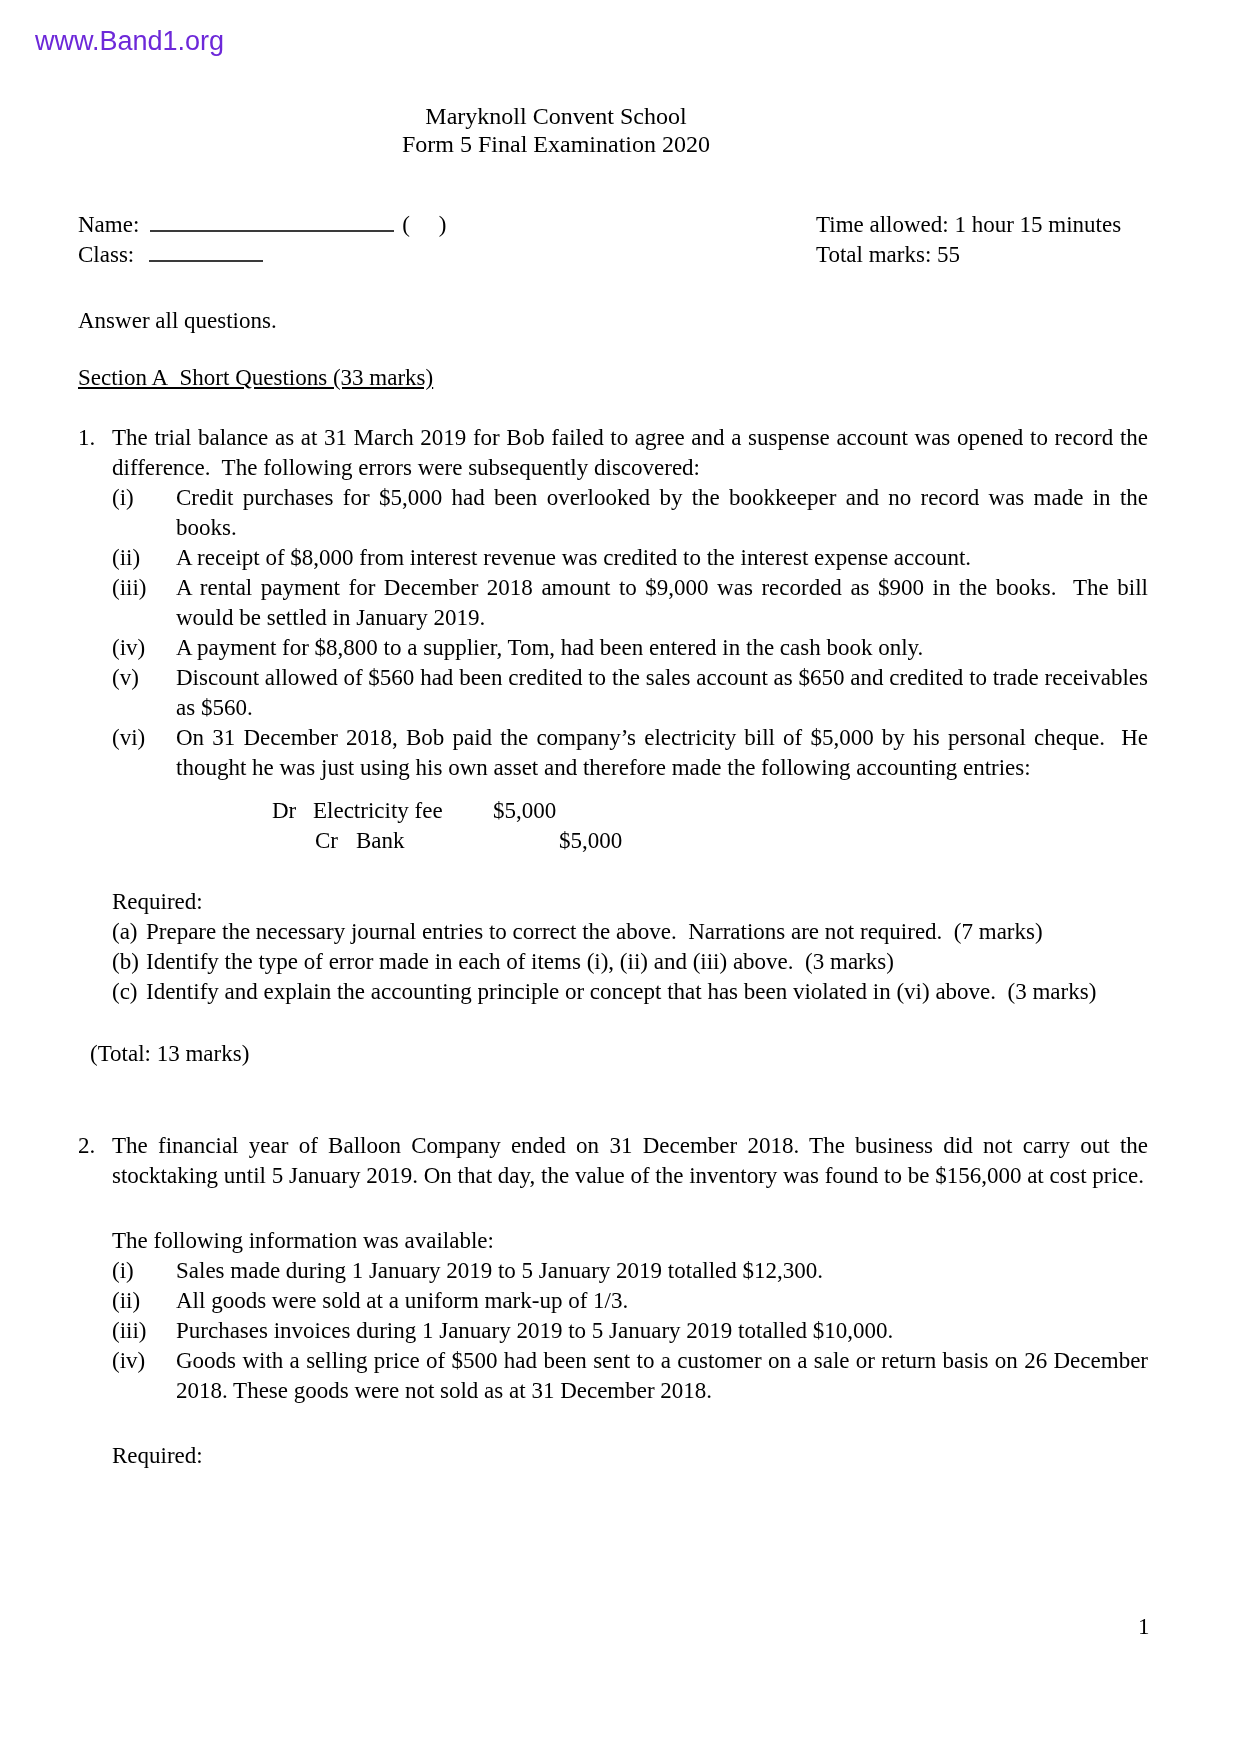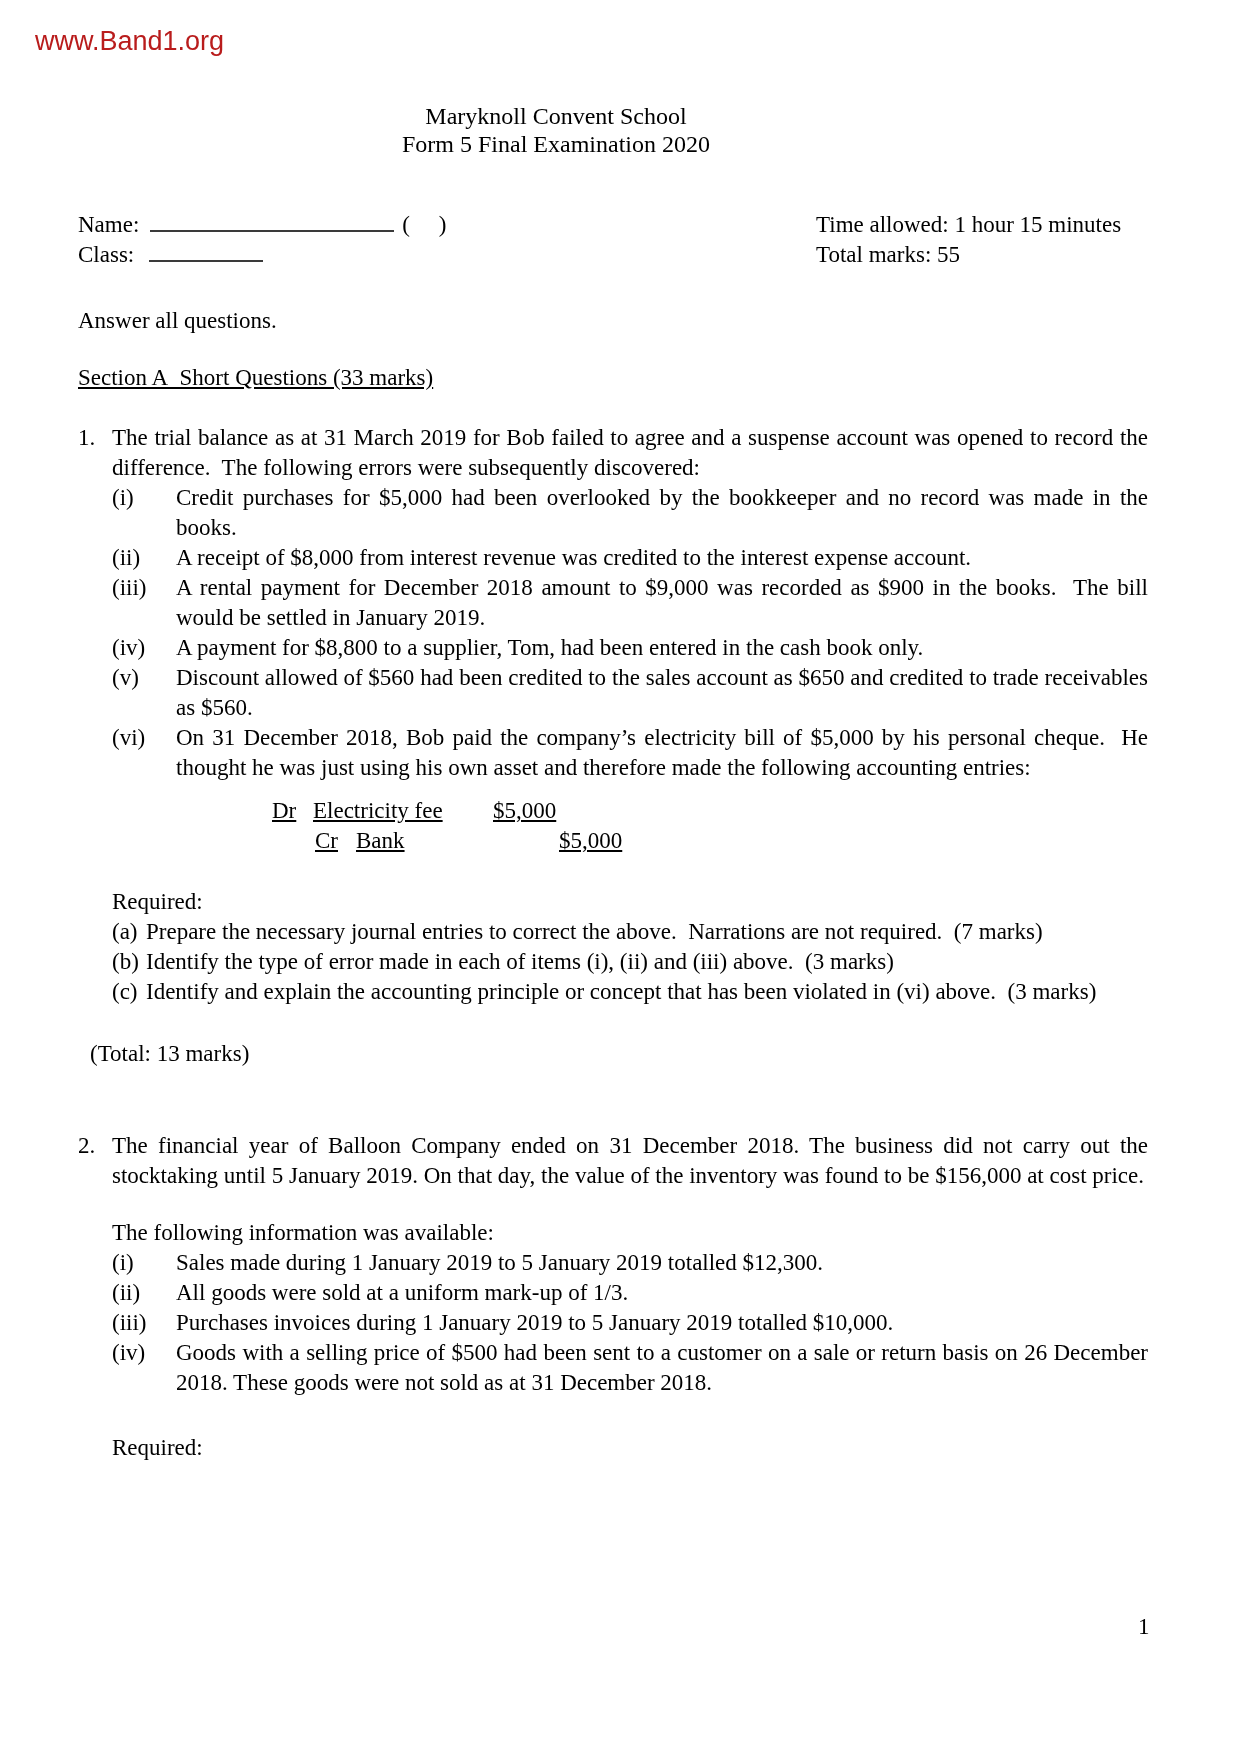--- a/index.html
+++ b/index.html
@@ -14,21 +14,21 @@
     line-height: 30px;
     overflow: hidden;
   }
   .watermark {
     position: absolute;
     left: 35px;
     top: 24px;
     font-family: "Liberation Sans", sans-serif;
     font-size: 27px;
     line-height: 34px;
-    color: #b91c1c;
+    color: #6d28d9;
   }
   .content { padding: 102px 92px 0 78px; }
 
   .title-block {
     width: 956px;
     text-align: center;
     font-size: 24px;
     line-height: 28px;
   }
   .u { text-decoration: underline; }
@@ -51,37 +51,37 @@
   .q1 { margin-top: 30px; }
   .q-row { display: flex; }
   .q-num { width: 34px; flex: 0 0 34px; }
   .q-text { flex: 1; text-align: justify; }
   .item-row { display: flex; }
   .item-indent { width: 34px; flex: 0 0 34px; }
   .item-label { width: 64px; flex: 0 0 64px; }
   .item-text { flex: 1; text-align: justify; }
 
   .journal { margin-top: 13px; }
-  .j-row { display: flex; text-decoration: underline; }
+  .j-row { display: flex; }
   .j-side { flex: 0 0 41px; }
   .j-row-0 { margin-left: 194px; }
   .j-row-0 .j-acct { flex: 0 0 180px; }
   .j-row-1 { margin-left: 237px; }
   .j-row-1 .j-acct { flex: 0 0 203px; }
 
   .required-block { margin-top: 31px; margin-left: 34px; }
   .req-label { }
   .req-row { display: flex; }
   .req-item-label { width: 34px; flex: 0 0 34px; }
   .req-text { flex: 1; text-align: justify; }
 
   .total-line { margin-top: 32px; margin-left: 12px; }
 
   .q2 { margin-top: 62px; }
-  .info-heading { margin-top: 27px; margin-left: 34px; }
+  .info-heading { margin-top: 35px; margin-left: 34px; }
   .req-block-2 { margin-top: 35px; }
   .page-number {
     position: absolute;
     left: 1138px;
     top: 1612px;
   }
 </style>
 </head>
 <body>
 

